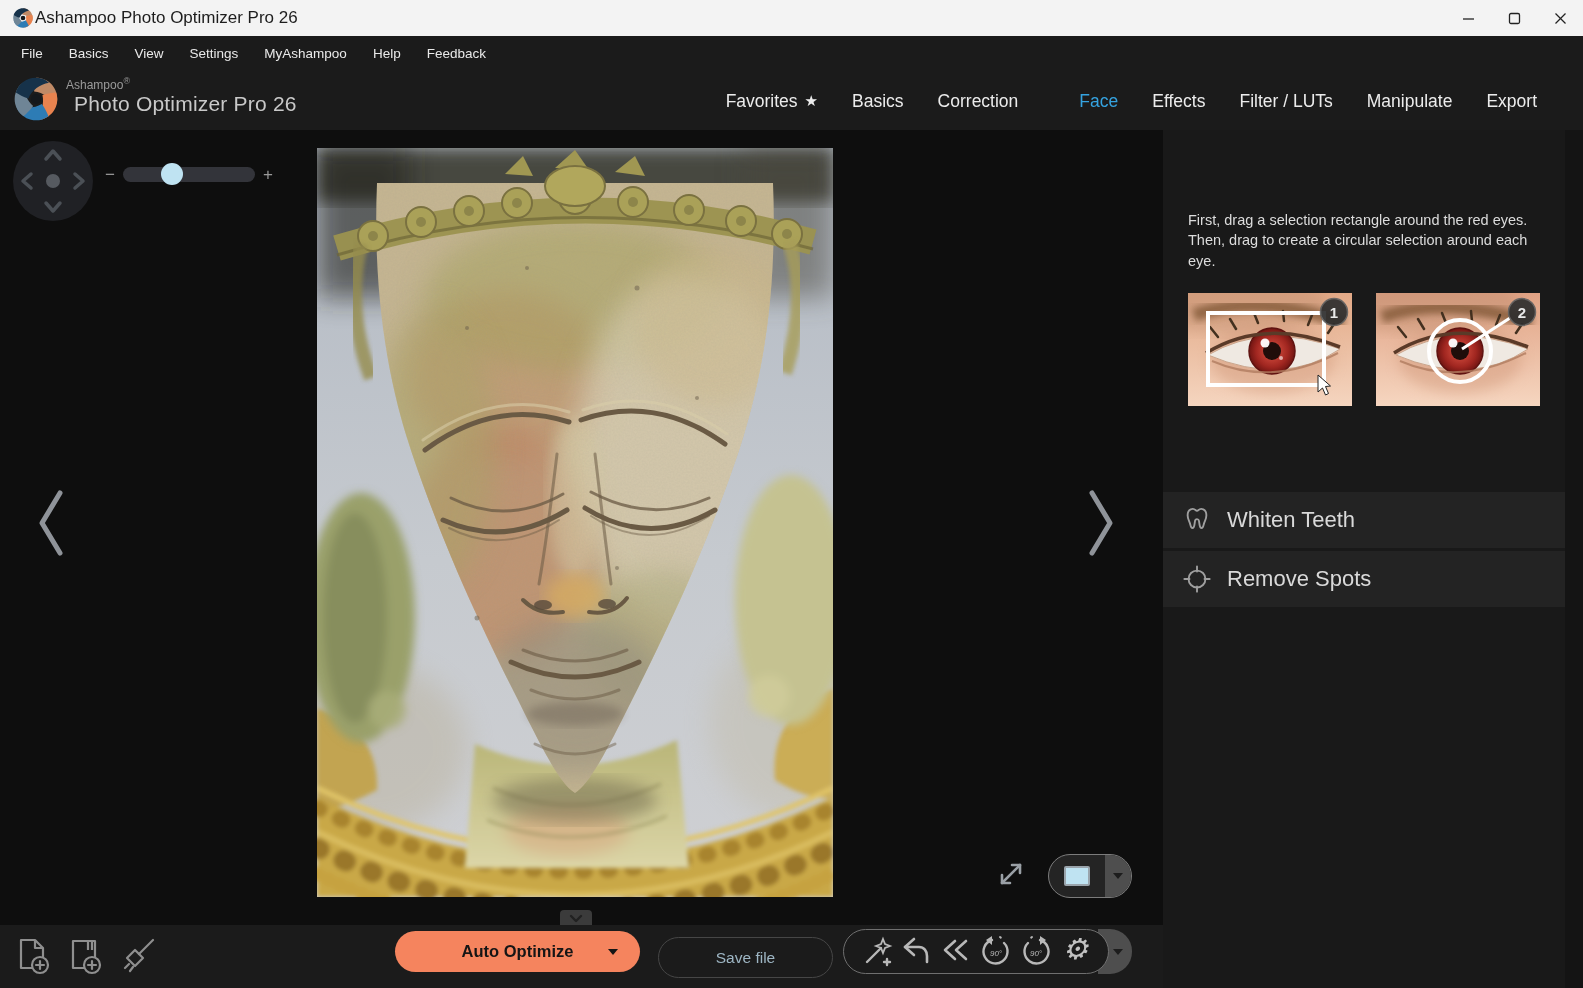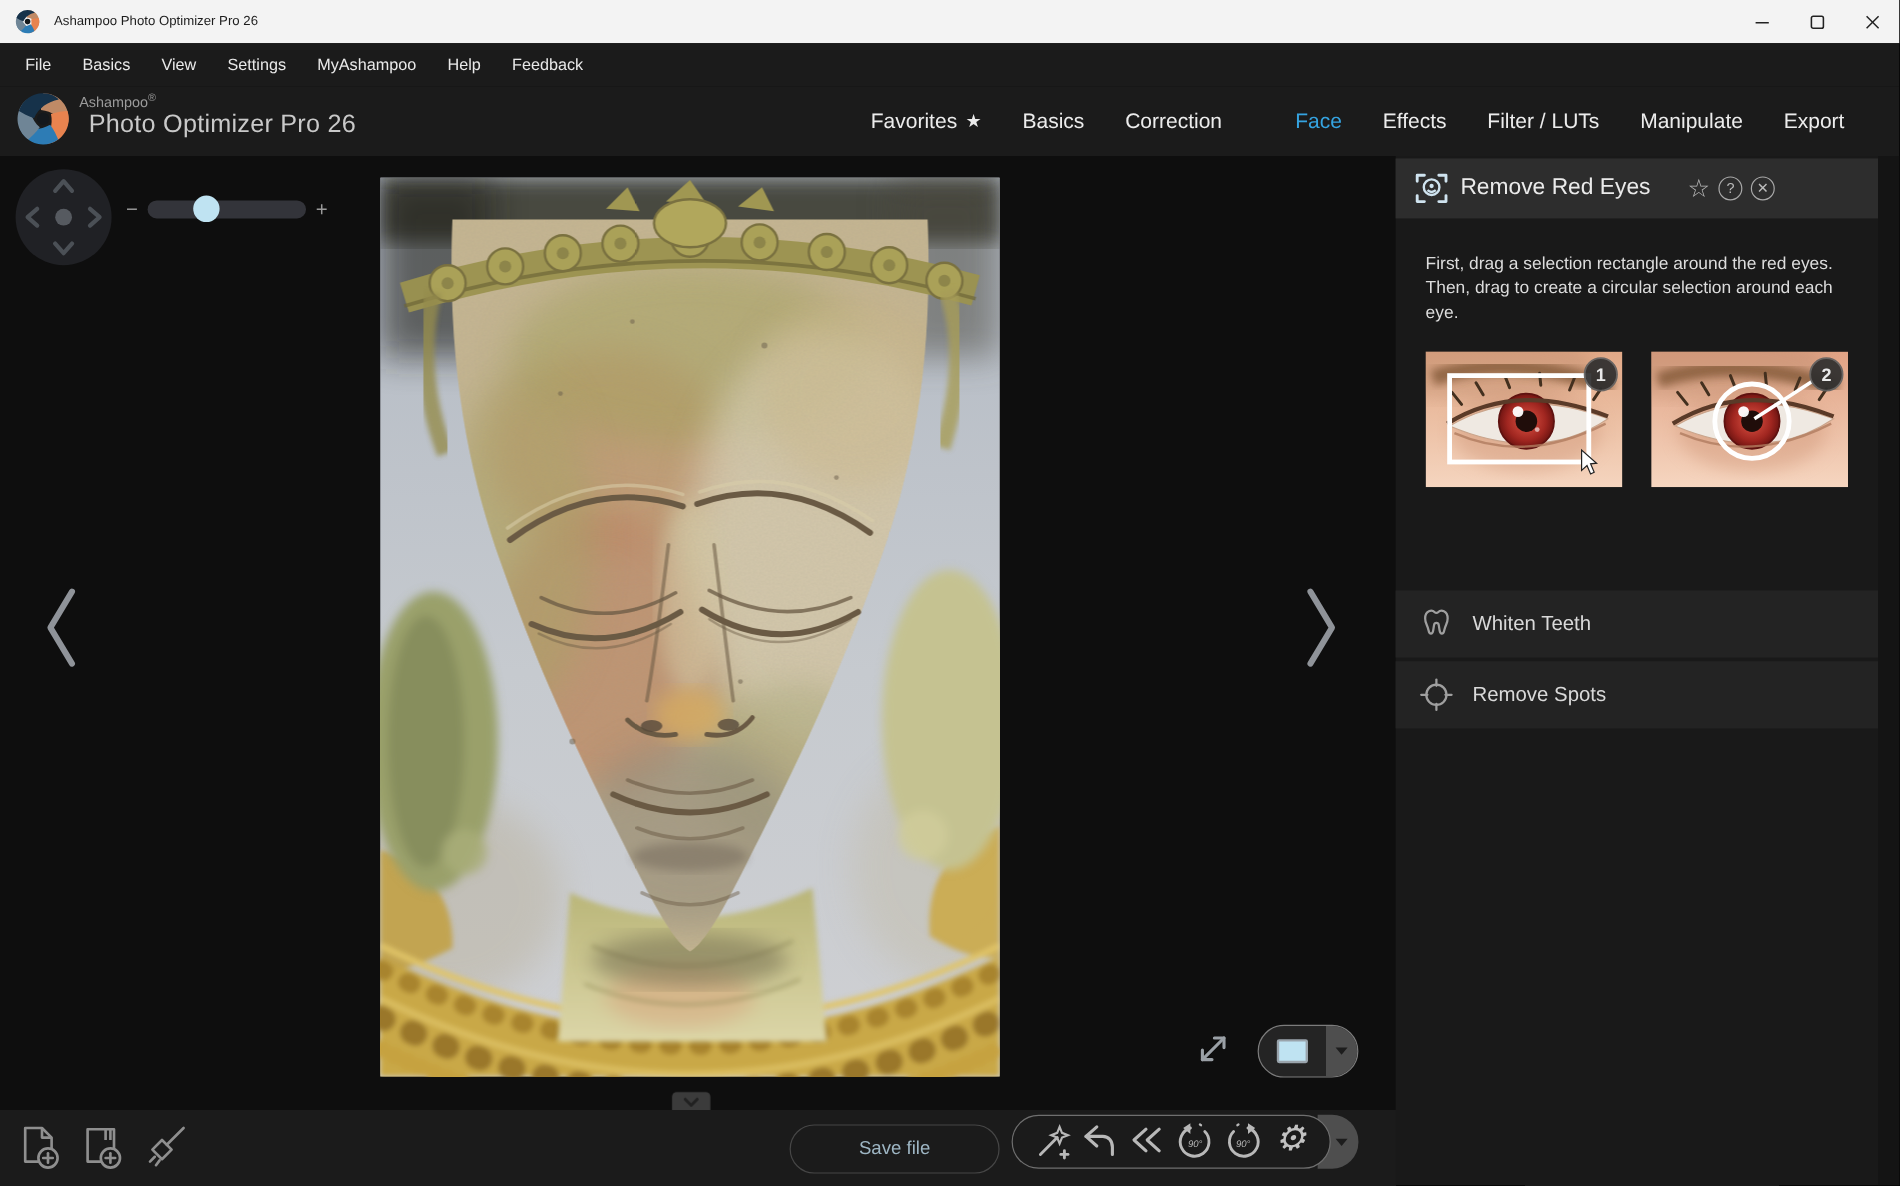--- a/index.html
+++ b/index.html
@@ -5,21 +5,21 @@
   html,body{margin:0;padding:0;background:#000;}
   *{box-sizing:border-box;}
   #app{position:relative;width:1583px;height:988px;overflow:hidden;
        font-family:"Liberation Sans",sans-serif;background:#0f0f0f;color:#e8e8e8;}
   .abs{position:absolute;}
   .dots{background-image:radial-gradient(rgba(255,255,255,.035) 1px, transparent 1.2px);background-size:6px 6px;}
 
   
   .titlebar{left:0;top:0;width:1583px;height:36px;background:#f3f3f3;display:flex;align-items:center;}
   .titlebar .appicon{margin-left:12px;width:22px;height:22px;}
-  .titlebar .title{margin-left:11px;font-size:11px;color:#1d1d1d;}
+  .titlebar .title{margin-left:1px;font-size:17px;color:#1d1d1d;}
   .tb-controls{margin-left:auto;display:flex;height:36px;}
   .tb-btn{width:46px;height:36px;display:flex;align-items:center;justify-content:center;cursor:default;}
   .tb-btn svg{stroke:#222;stroke-width:1.3;fill:none;}
 
   
   .menubar{left:0;top:36px;width:1583px;height:36px;background:#1b1b1b;display:flex;align-items:center;padding-left:8px;}
   .menubar .mitem{padding:12px 13px;font-size:13.5px;color:#e9e9e9;line-height:36px;cursor:default;}
 
   
   .header{left:0;top:72px;width:1583px;height:58px;background:#1b1b1b;}
@@ -81,21 +81,21 @@
   .thumbs{left:25px;top:163px;display:flex;gap:24px;}
   .thumb{width:164px;height:113px;}
   .p-btnrow{left:25px;top:301px;width:352px;display:flex;align-items:center;}
   .btn-ghost{width:120px;height:31px;border-radius:16px;border:1.5px solid #474747;background:transparent;
              color:#9a9a9a;font-size:14.5px;display:flex;align-items:center;justify-content:center;cursor:pointer;}
   .btn-apply{margin-left:auto;width:100px;height:31px;border-radius:16px;border:2px solid var(--apply-blue,#1e8fd4);
              color:#eef6fb;font-size:15.5px;display:flex;align-items:center;justify-content:center;cursor:pointer;}
   .tool-list{left:0;top:362px;width:402px;display:flex;flex-direction:column;gap:3px;}
   .tool-row{width:402px;height:56px;background:#232323;display:flex;align-items:center;cursor:pointer;}
   .tool-row .tr-icon{margin-left:18px;width:32px;display:flex;justify-content:center;}
-  .tool-row .tr-label{margin-left:14px;font-size:17px;color:#d9d9d9;}
+  .tool-row .tr-label{margin-left:14px;font-size:22px;color:#d9d9d9;}
 
   svg{display:block;}
 </style>
 </head>
 <body>
 
 <div id="app">
 
   <div class="abs titlebar">
     <svg class="appicon" viewBox="-26 -26 52 52">
@@ -405,20 +405,24 @@
           <g fill="none" stroke="#8f8f8f" stroke-width="2.2" stroke-linecap="round" stroke-linejoin="round">
             <line x1="20" y1="18" x2="34" y2="4"></line>
             <path d="M8 22 L16 30 L24 22 L16 14 Z"></path>
             <line x1="10" y1="28" x2="6" y2="32"></line>
             <line x1="14" y1="31" x2="11" y2="35"></line>
           </g>
         </svg>
       </div>
     </div>
 
+    <div class="abs autoopt">
+      <span class="lbl">Auto Optimize</span>
+      <div class="caret-dn"></div>
+    </div>
 
     <div class="abs savefile">
       <span class="lbl">Save file</span>
     </div>
 
     <div class="abs tools-dd">
         <div class="caret-dn"></div>
       </div>
 
     <div class="abs toolbar">
@@ -466,41 +470,20 @@
       </div>
       <div class="t-ic">
         <span class="gear-glyph">⚙</span>
       </div>
     </div>
   </div>
 
   <div class="abs panel dots">
     <div class="abs p-gutter"></div>
 
-    <div class="abs p-header">
-      <svg class="ph-icon" width="28" height="28" viewBox="0 0 28 28">
-        <g fill="none" stroke="#cfe3ef" stroke-width="2.4" stroke-linecap="round" stroke-linejoin="round">
-          <path d="M2 8 V3 H8"></path>
-            <path d="M20 3 H26 V8"></path>
-            <path d="M26 20 V25 H20"></path>
-            <path d="M8 25 H2 V20"></path>
-        </g>
-        <g fill="none" stroke="#cfe3ef" stroke-width="2">
-          <circle cx="14" cy="13" r="6.5"></circle>
-          <path d="M10.5 15.5 Q14 18.5 17.5 15.5"></path>
-        </g>
-        <circle cx="14" cy="12" r="1.8" fill="#cfe3ef"></circle>
-      </svg>
-      <span class="p-title">Remove Red Eyes</span>
-      <div class="ph-actions">
-        <span class="ph-star">☆</span>
-        <span class="ph-circle">?</span>
-        <span class="ph-circle">✕</span>
-      </div>
-    </div>
 
     <div class="abs p-instructions">First, drag a selection rectangle around the red eyes. Then, drag to create a circular selection around each eye.</div>
 
     <div class="abs thumbs">
 
       <div class="thumb">
         <svg width="164" height="113" viewBox="0 0 164 113">
           <defs>
             <linearGradient id="skinA" x1="0" y1="0" x2="0" y2="1">
               <stop offset="0" stop-color="#e2a987"></stop>

